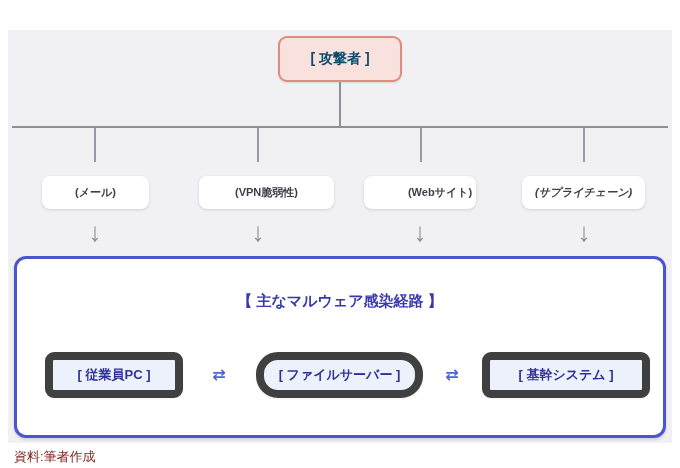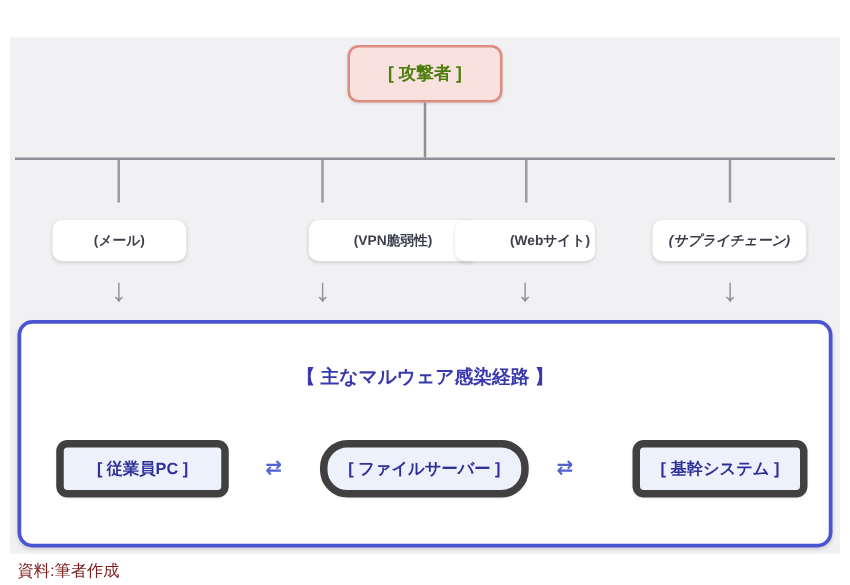--- a/index.html
+++ b/index.html
@@ -23,42 +23,42 @@
     position: absolute; left: 8px; top: 30px;
     width: 664px; height: 413px;
     background: #f1f1f4;
   }
 
   .attacker {
     position: absolute; left: 278px; top: 36px;
     width: 124px; height: 46px; box-sizing: border-box;
     background: #f9e1de; border: 2px solid #de8c80; border-radius: 9px;
     display: flex; align-items: center; justify-content: center;
-    font-size: 14px; font-weight: bold; color: #4d7c0f;
+    font-size: 14px; font-weight: bold; color: #0c4a6e;
     box-shadow: 0 1px 2px rgba(0,0,0,0.10);
   }
 
   .v-conn { position: absolute; left: 339px; top: 82px; width: 2px; height: 44px; background: #8f8f97; }
   .h-line { position: absolute; left: 12px; top: 126px; width: 656px; height: 2px; background: #8f8f97; }
 
   .drop { position: absolute; top: 128px; width: 2px; height: 34px; background: #9a9aa2; }
   .drop-1 { left: 94px; }
   .drop-2 { left: 257px; }
   .drop-3 { left: 420px; }
   .drop-4 { left: 583px; }
 
   .route-box {
     position: absolute; top: 176px; height: 33px; box-sizing: border-box;
     background: #ffffff; border-radius: 8px;
     box-shadow: 0 1px 3px rgba(0,0,0,0.14);
     display: flex; align-items: center; justify-content: center;
     font-size: 11px; font-weight: bold; color: #3c3f4b;
   }
   .route-1 { left: 42px;  width: 107px; }
-  .route-2 { left: 199px; width: 135px; margin-left: 48px; }
+  .route-2 { left: 199px; width: 135px; }
   .route-3 { left: 364px; width: 112px; padding-left: 40px; }
   .route-4 { left: 522px; width: 123px; font-style: italic; }
 
   .down-arrow {
     position: absolute; top: 216px; width: 30px; height: 32px;
     text-align: center; font-size: 26px; line-height: 32px;
     color: #8f8f97;
   }
   .arrow-1 { left: 80px; }
   .arrow-2 { left: 243px; }
@@ -73,28 +73,28 @@
   }
 
   .network-heading {
     position: absolute; left: 0; top: 292px; width: 680px;
     text-align: center; font-size: 15px; font-weight: bold;
     color: #3939ad;
   }
 
   .node {
     position: absolute; top: 352px; height: 46px; box-sizing: border-box;
-    background: #edf1fb; border: 6px solid #404040; border-radius: 9px;
+    background: #edf1fb; border: 8px solid #404040; border-radius: 9px;
     display: flex; align-items: center; justify-content: center;
     font-size: 13px; font-weight: bold; color: #30309a;
     box-shadow: 0 1px 2px rgba(0,0,0,0.06);
   }
   .node-1 { left: 45px;  width: 138px; }
   .node-2 { left: 256px; width: 167px; border-radius: 22px; }
-  .node-3 { left: 482px; width: 140px; margin-left: 24px; }
+  .node-3 { left: 482px; width: 168px; }
 
   .exchange {
     position: absolute; top: 362px; width: 30px; height: 26px;
     text-align: center; font-size: 16px; line-height: 26px;
     font-weight: bold; color: #5163d1;
   }
   .exchange-1 { left: 204px; }
   .exchange-2 { left: 437px; }
 
   .source-note {

